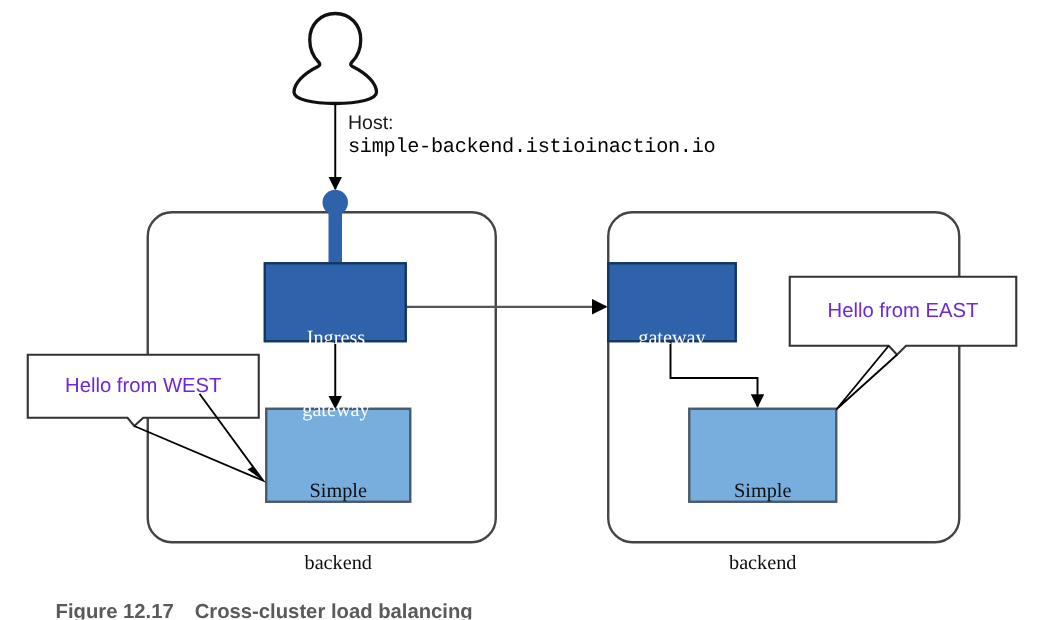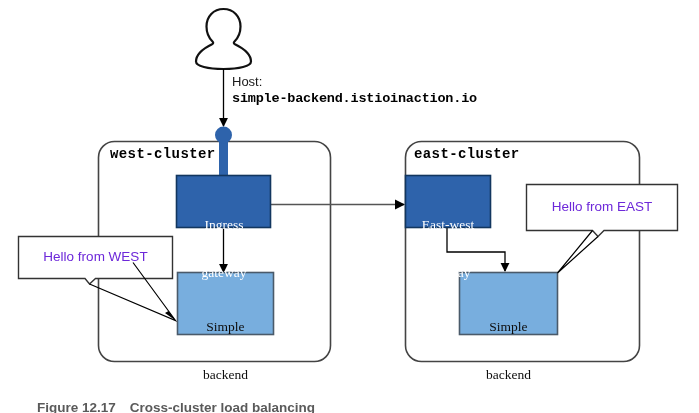--- a/index.html
+++ b/index.html
@@ -31,21 +31,21 @@
     pointer-events: none;
   }
   .host-label {
     font-family: "Liberation Sans", sans-serif;
     font-size: 13px;
     color: #1a1a1a;
   }
   .host-value {
     font-family: "Liberation Mono", monospace;
     font-size: 13.5px;
-    font-weight: bold;
+    font-weight: normal;
     color: #000000;
     letter-spacing: -0.2px;
   }
   .cluster-name {
     font-family: "Liberation Mono", monospace;
     font-size: 14px;
     font-weight: bold;
     color: #000000;
     letter-spacing: 0.4px;
   }
@@ -150,36 +150,33 @@
                L 592.5 230.5
                L 526.5 230.5 Z" fill="#ffffff" stroke="#333333" stroke-width="1.4" stroke-linejoin="miter"></path>
       <polyline points="598.0,236.5 557.5,273.0 592.5,230.5" fill="none" stroke="#000000" stroke-width="1.2"></polyline>
     </g>
   </svg>
 
   <div class="lbl host-label" style="left:232px; top:74px;">Host:</div>
 
   <div class="lbl host-value" style="left:232px; top:91px;">simple-backend.istioinaction.io</div>
 
-  <div class="lbl cluster-name" style="left:110px; top:146px;">west-cluster</div>
 
-  <div class="lbl cluster-name" style="left:414px; top:146px;">east-cluster</div>
 
   <div class="lbl box-label on-dark" style="left:176px; top:185px; width:96px;">
     <div>Ingress</div>
     <div>gateway</div>
   </div>
 
   <div class="lbl box-label on-light" style="left:177px; top:287px; width:97px;">
     <div>Simple</div>
     <div>backend</div>
   </div>
 
   <div class="lbl box-label on-dark" style="left:405px; top:185px; width:86px;">
-    <div>East-west</div>
     <div>gateway</div>
   </div>
 
   <div class="lbl box-label on-light" style="left:459px; top:287px; width:99px;">
     <div>Simple</div>
     <div>backend</div>
   </div>
 
   <div class="lbl callout-label" style="left:19px; top:249px; width:153px;">Hello from WEST</div>
 

